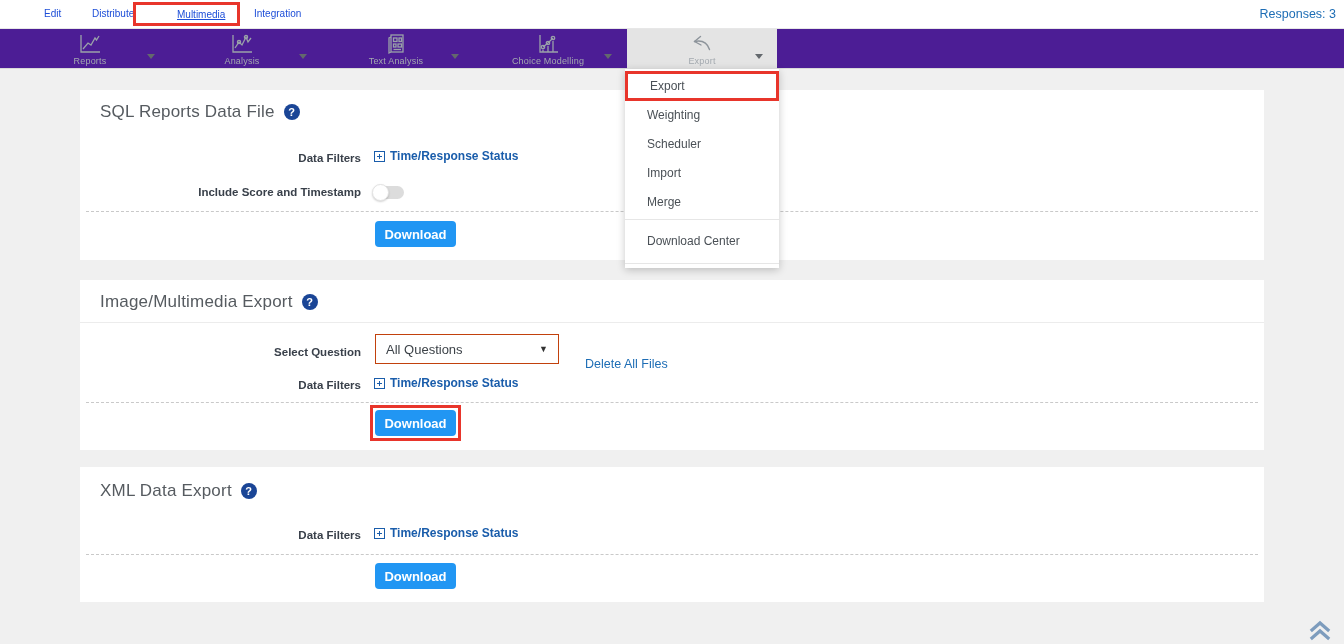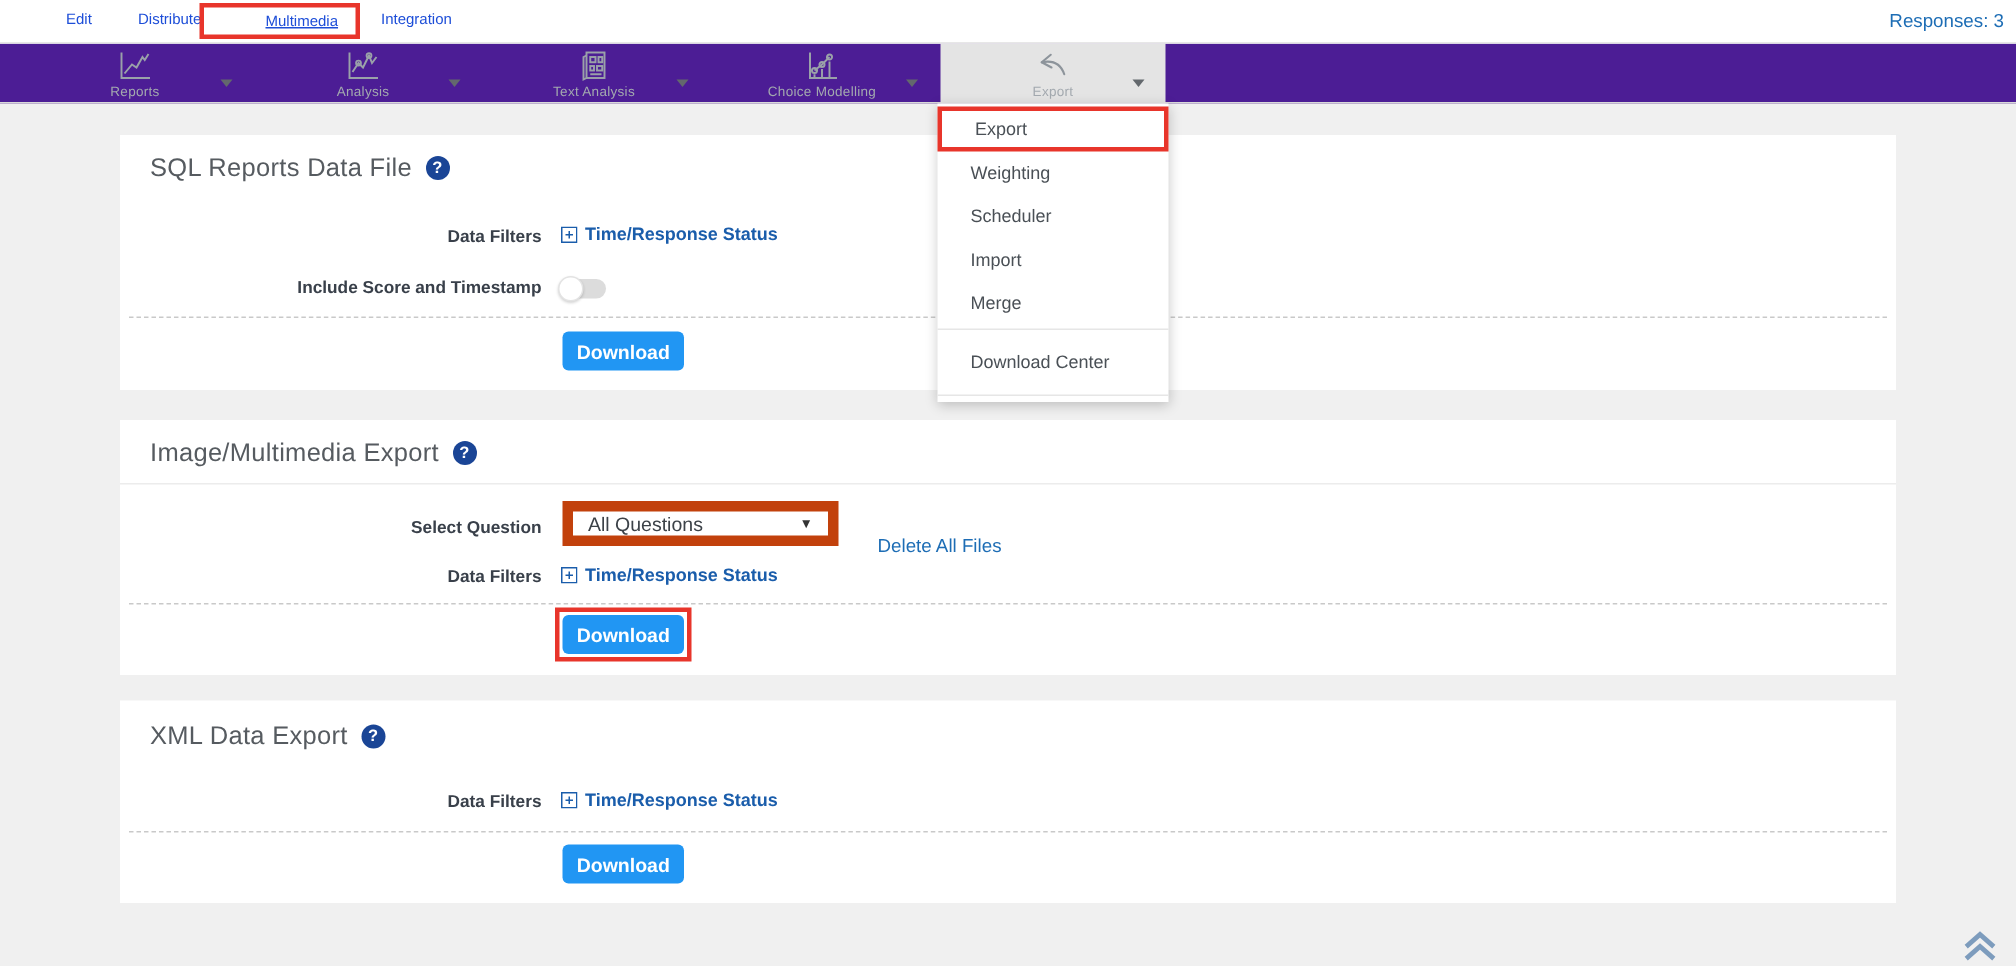--- a/index.html
+++ b/index.html
@@ -104,21 +104,21 @@
     display:block; width:81px; height:26px; border:none; border-radius:4px;
     background:#2196f3; color:#ffffff; font-size:13px; font-weight:bold;
     font-family:"Liberation Sans", sans-serif; cursor:pointer;
   }
   .btn-abs { position:absolute; left:295px; }
   .red-wrap {
     position:absolute; left:290px; border:3px solid #e8352b; padding:2px;
   }
   .fake-select {
     position:absolute; left:295px; width:184px; height:30px;
-    border:7px solid #c2410c; background:#ffffff; cursor:pointer;
+    border:1px solid #c2410c; background:#ffffff; cursor:pointer;
     display:flex; align-items:center; padding:0 10px; font-size:13px; color:#3c4248;
   }
   .fake-select .sel-arrow {
     margin-left:auto; font-size:9px; color:#333333;
   }
   .link-plain {
     position:absolute; font-size:12.5px; color:#1d6db5; cursor:pointer; text-decoration:none;
   }
   .card-header-line { position:absolute; left:0; top:42px; width:100%; border-top:1px solid #ececec; }
 

